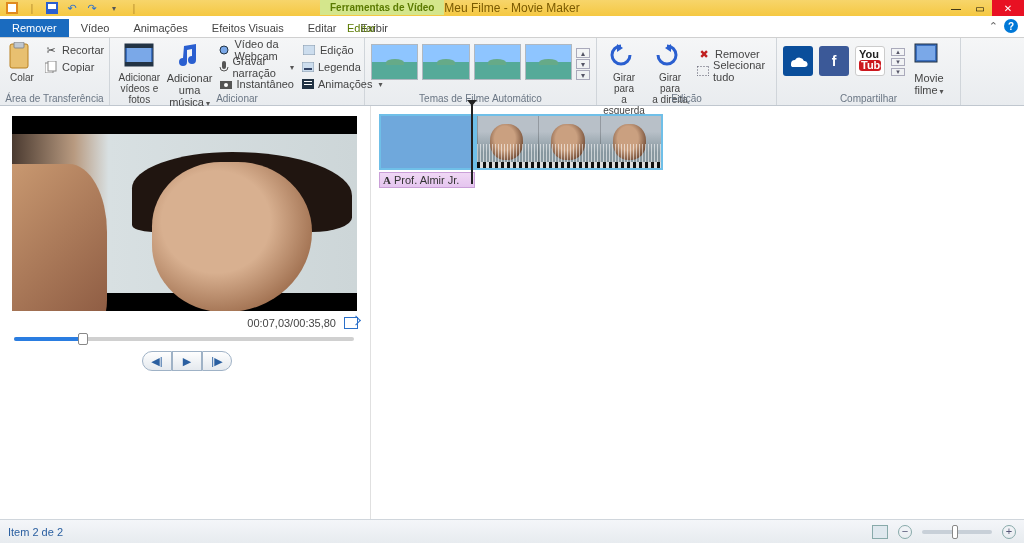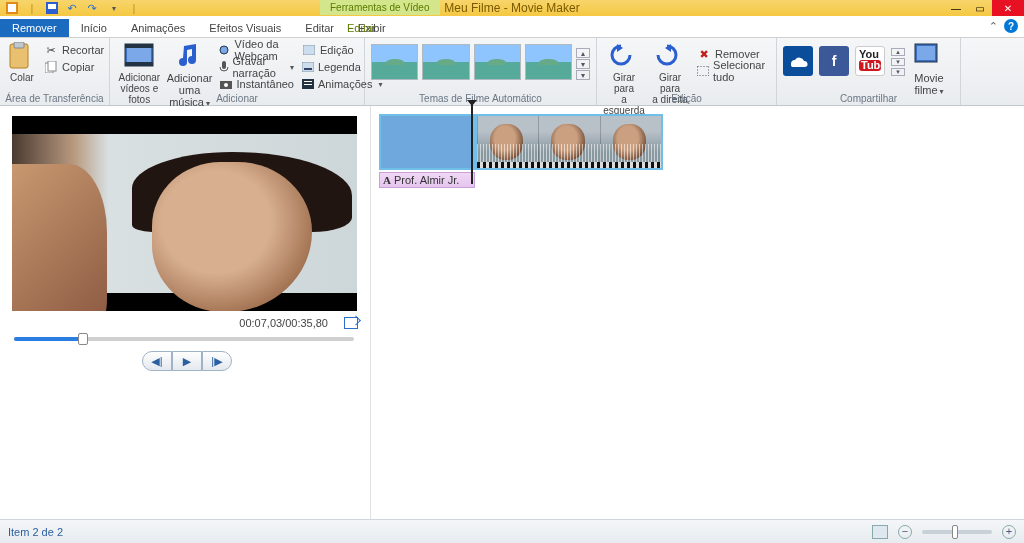--- a/index.html
+++ b/index.html
@@ -3,21 +3,21 @@
 <meta charset="utf-8">
 <style>
 * { margin: 0; padding: 0; box-sizing: border-box; font-family: "Segoe UI", Tahoma, sans-serif; font-size: 11px; }
 body { background: #fff; width: 1024px; height: 543px; overflow: hidden; display: flex; flex-direction: column; }
 
 
 .titlebar { height: 16px; background: linear-gradient(#f7d56b, #f5c842); display: flex; align-items: center; position: relative; }
 .qat { display: flex; align-items: center; gap: 4px; padding-left: 4px; }
 .qat-icon { width: 16px; height: 14px; display: flex; align-items: center; justify-content: center; }
 .tool-tab-wrap { position: absolute; left: 320px; top: 0; }
-.tool-tab { background: #d4e68c; color: #5a7a00; padding: 1px 10px; height: 15px; display: flex; align-items: center; font-size: 10px; }
+.tool-tab { background: #d4e68c; color: #5a7a00; padding: 1px 10px; height: 15px; display: flex; align-items: center; font-size: 10px; font-weight: bold; }
 .title-center { position: absolute; left: 50%; transform: translateX(-50%); color: #7a5a00; font-size: 12px; }
 .win-controls { position: absolute; right: 0; top: 0; display: flex; height: 16px; }
 .win-btn { width: 24px; height: 16px; display: flex; align-items: center; justify-content: center; font-size: 10px; }
 .win-btn.close { background: #e81123; color: #fff; width: 32px; }
 
 
 .ribbon-tabs { height: 22px; background: #fff; display: flex; align-items: flex-end; border-bottom: 1px solid #d0d0d0; position: relative; }
 .rtab { padding: 3px 12px; color: #444; cursor: pointer; font-size: 11px; }
 .rtab.active { background: #1a6bbf; color: #fff; }
 .rtab.edit { position: absolute; left: 335px; color: #5a7a00; }
@@ -54,21 +54,21 @@
 
 
 .main { flex: 1; display: flex; background: #fff; }
 .preview-pane { width: 370px; padding: 10px 8px 8px 12px; display: flex; flex-direction: column; }
 .preview { width: 345px; height: 195px; background: #000; position: relative; overflow: hidden; }
 .preview-scene { position:absolute; top:18px; bottom:18px; left:0; right:0; background: linear-gradient(90deg, #4a3a30 0%, #b89a80 18%, #d8e0e2 28%, #cdd6d8 100%); }
 .face { position:absolute; left:140px; top:28px; width:160px; height:150px; background: radial-gradient(ellipse at 40% 40%, #d8b090 40%, #a07050 75%); border-radius: 48% 52% 60% 50%; }
 .hair { position:absolute; left:120px; top:18px; width:220px; height:80px; background: #201510; border-radius: 50% 60% 20% 10%; }
 .shoulder { position:absolute; left:0; top:30px; width:95px; height:170px; background: linear-gradient(135deg, #c89870, #8a5840); border-radius: 0 40% 20% 0; }
 
-.time-row { display:flex; justify-content:flex-end; align-items:center; gap:16px; padding: 6px 4px 4px 0; color:#444; }
+.time-row { display:flex; justify-content:flex-end; align-items:center; gap:8px; padding: 6px 4px 4px 0; color:#444; }
 .full-icon { width:14px; height:12px; border:1px solid #2a6fc9; position:relative; }
 .full-icon::after { content:""; position:absolute; width:6px; height:6px; border-top:1px solid #2a6fc9; border-right:1px solid #2a6fc9; right:-1px; top:-1px; transform: rotate(45deg) translate(1px,-1px);}
 
 .seek { width: 340px; height: 4px; background: #d0d0d0; position: relative; margin: 4px 0 10px 2px; border-radius: 2px;}
 .seek-fill { position:absolute; left:0; top:0; bottom:0; width: 68px; background:#2a7de1; border-radius:2px;}
 .seek-thumb { position:absolute; left:64px; top:-4px; width:10px; height:12px; background:#fff; border:1px solid #888; border-radius:2px;}
 
 .play-controls { display:flex; justify-content:center; gap:0; }
 .pc-btn { width:30px; height:20px; background: linear-gradient(#fefefe,#e4e9ee); border:1px solid #9fb2c6; display:flex; align-items:center; justify-content:center; color:#2a5fa0;}
 .pc-btn:first-child { border-radius: 10px 0 0 10px; }
@@ -131,21 +131,21 @@
   <div class="title-center">Meu Filme - Movie Maker</div>
   <div class="win-controls">
     <div class="win-btn">—</div>
     <div class="win-btn">▭</div>
     <div class="win-btn close">✕</div>
   </div>
 </div>
 
 <div class="ribbon-tabs">
   <div class="rtab active">Remover</div>
-  <div class="rtab">Início</div>
+  <div class="rtab">Vídeo</div>
   <div class="rtab">Animações</div>
   <div class="rtab">Efeitos Visuais</div>
   <div class="rtab">Editar</div>
   <div class="rtab">Exibir</div>
   <div class="rtab edit">Editar</div>
   <span class="expand-icon">⌃</span>
   <span class="help-icon">?</span>
 </div>
 
 <div class="ribbon">

